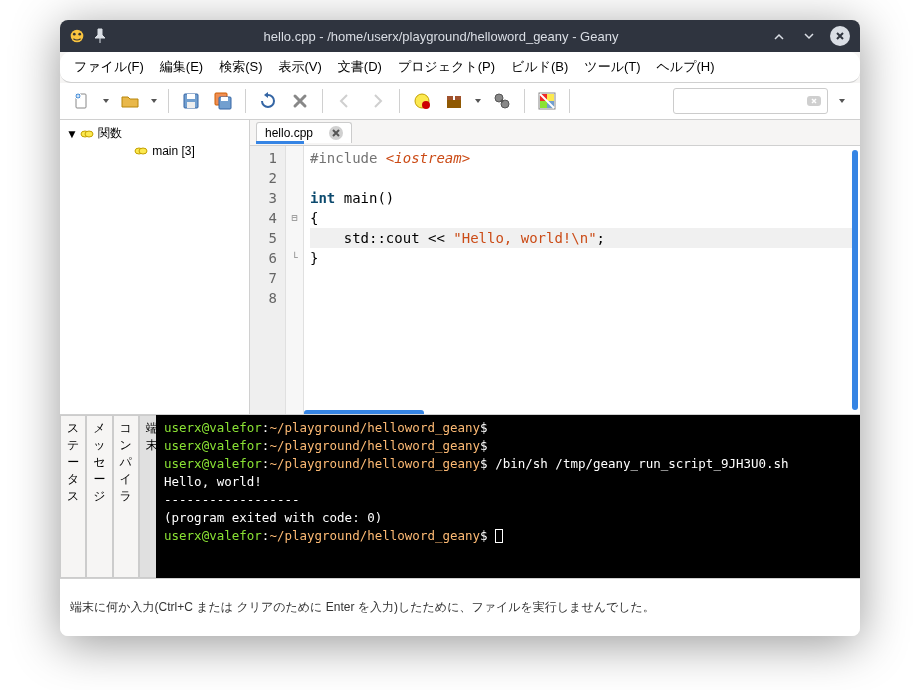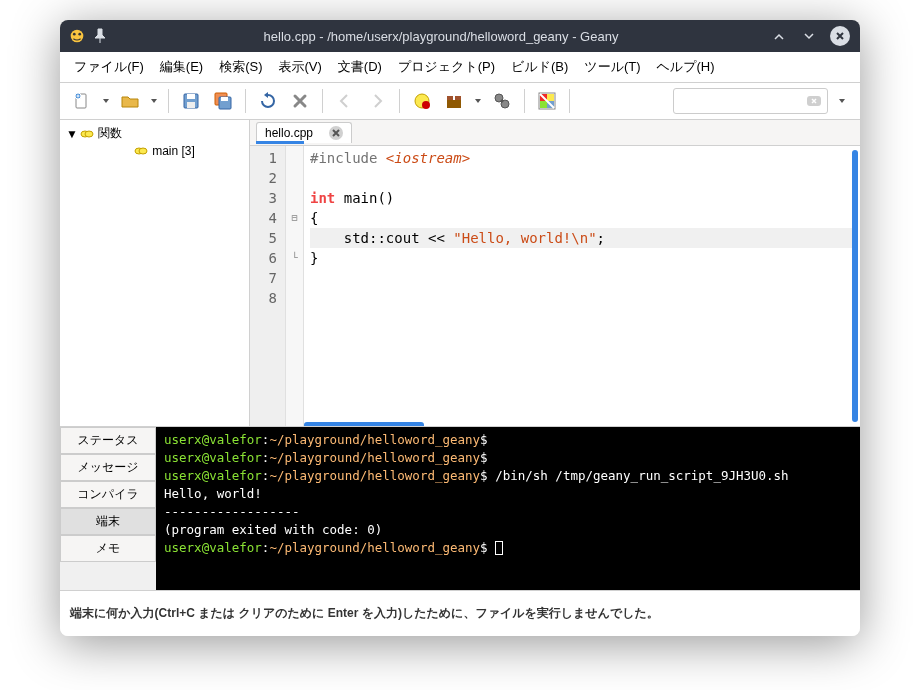--- a/index.html
+++ b/index.html
@@ -9,21 +9,21 @@
 .titlebar { background: #2f343f; height: 32px; display: flex; align-items: center; color: #dadee5; font-size: 13px; }
 .titlebar-icon { width: 18px; height: 18px; margin: 0 6px 0 8px; }
 .pin-icon { width: 16px; height: 16px; fill: #dadee5; margin-right: 4px; }
 .title-text { flex: 1; text-align: center; font-weight: 400; }
 .win-controls { display: flex; gap: 12px; padding-right: 10px; align-items: center; }
 .win-btn { width: 18px; height: 18px; display: flex; align-items: center; justify-content: center; cursor: pointer; }
 .win-btn svg { width: 14px; height: 14px; stroke: #dadee5; fill: none; stroke-width: 1.5; }
 .close-btn { background: #dadee5; border-radius: 50%; width: 20px; height: 20px; }
 .close-btn svg { stroke: #2f343f; width: 10px; height: 10px; stroke-width: 2; }
 
-.menubar { background: #fff; border-bottom: 1px solid #d0d0d0; padding: 4px 8px; font-size: 13px; display: flex; gap: 4px; }
+.menubar { background: #fff; border-bottom: 1px solid #d0d0d0; padding: 4px 8px; font-size: 13px; display: flex; gap: 4px; border-radius: 11px; }
 .menu-item { padding: 2px 6px; cursor: pointer; }
 
 .toolbar { background: #fff; border-bottom: 1px solid #d0d0d0; padding: 4px 8px; display: flex; align-items: center; gap: 4px; }
 .tb-btn { width: 28px; height: 28px; display: flex; align-items: center; justify-content: center; cursor: pointer; border-radius: 3px; }
 .tb-sep { width: 1px; height: 24px; background: #d0d0d0; margin: 0 4px; }
 .tb-drop { width: 12px; display:flex; align-items:center; justify-content:center; }
 .tb-drop svg { width:8px; height:8px; }
 .tb-search { flex:1; display:flex; justify-content:flex-end; align-items:center; gap:4px; }
 .tb-search-input { width: 155px; height: 26px; border: 1px solid #ccc; border-radius: 3px; padding: 0 24px 0 6px; font-size: 12px; position: relative; }
 .tb-search-wrap { position: relative; }
@@ -50,35 +50,35 @@
 
 .code-wrap { flex:1; display:flex; font-family: "DejaVu Sans Mono", monospace; font-size: 14px; line-height: 20px; background:#fff; position:relative; }
 .gutter { width: 36px; background: #efefef; color: #666; text-align: right; padding: 2px 8px 2px 2px; border-right:1px solid #e0e0e0; }
 .fold-gutter { width: 18px; background: #f7f7f7; border-right:1px solid #e0e0e0; padding-top:2px; }
 .fold-mark { font-size:10px; color:#888; text-align:center; height:20px; line-height:20px; }
 .code { flex:1; padding: 2px 6px; white-space: pre; position:relative; }
 .code-line { height:20px; display:flex; }
 .hl-line { background: #f0f0f0; }
 .kw-pp { color: #737373; }
 .kw-inc { color: #cb4b16; font-style: italic; }
-.kw-type { color: #ef4444; font-weight:bold; }
+.kw-type { color: #0c4a6e; font-weight:bold; }
 .kw-str { color: #cb4b16; }
 .editor-scroll { position:absolute; right:2px; top:4px; bottom:4px; width:6px; background:#3584e4; border-radius:3px; }
 .editor-hscroll { position:absolute; left:54px; bottom:-2px; width:120px; height:6px; background:#3584e4; border-radius:3px; }
 
 .bottom-panel { height: 164px; display:flex; background:#000; border-top:1px solid #d0d0d0; }
-.bottom-tabs { width: 96px; display:flex; flex-direction:column; background:#f0f0f0; }
+.bottom-tabs { width: 96px; display:flex; background:#f0f0f0; }
 .bottom-tab { padding:4px 6px; font-size:12px; border:1px solid #ccc; background:#f6f5f4; cursor:pointer; text-align:center; }
 .bottom-tab.active { background:#e0e0e0; }
 .terminal { flex:1; background:#000; color:#fff; font-family:"DejaVu Sans Mono",monospace; font-size:12.5px; line-height:18px; padding: 4px 8px; white-space:pre-wrap; overflow:hidden; }
 .term-user { color:#8ae234; }
 .term-path { color:#fdba74; }
 .term-cursor { display:inline-block; width:8px; height:14px; border:1px solid #fff; vertical-align:text-bottom; }
 
-.statusbar { background:#fff; border-top:1px solid #d0d0d0; padding:14px 10px; font-size:12px; color:#333;font-weight:bold; }
+.statusbar { background:#fff; border-top:1px solid #d0d0d0; padding:20px 10px; font-size:12px; color:#333; }
 </style>
 </head>
 <body>
 
 <div class="shadow-wrap">
 <div class="window">
 
   <div class="titlebar">
     <span class="titlebar-icon">
       <svg viewBox="0 0 20 20">

